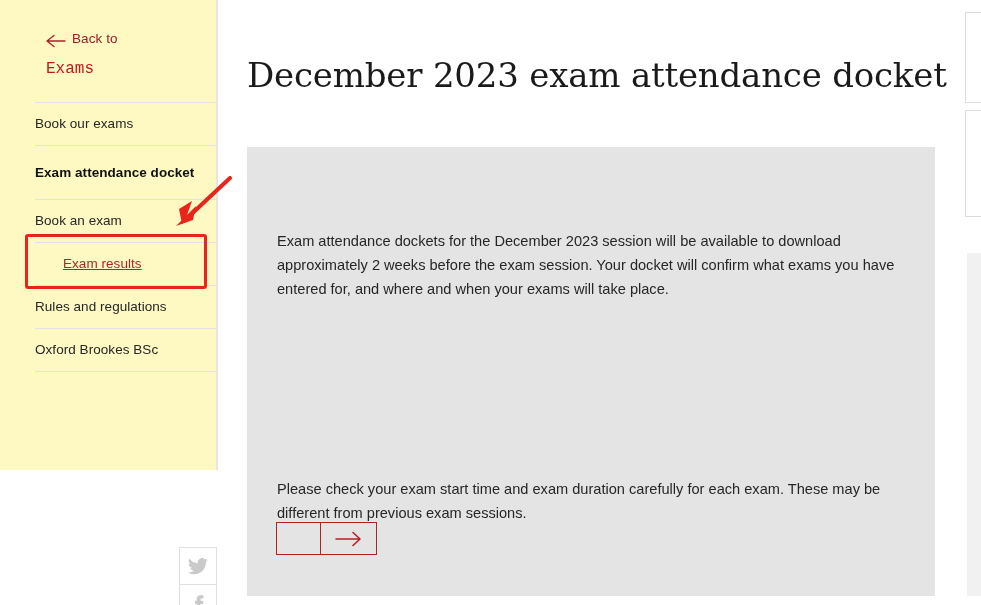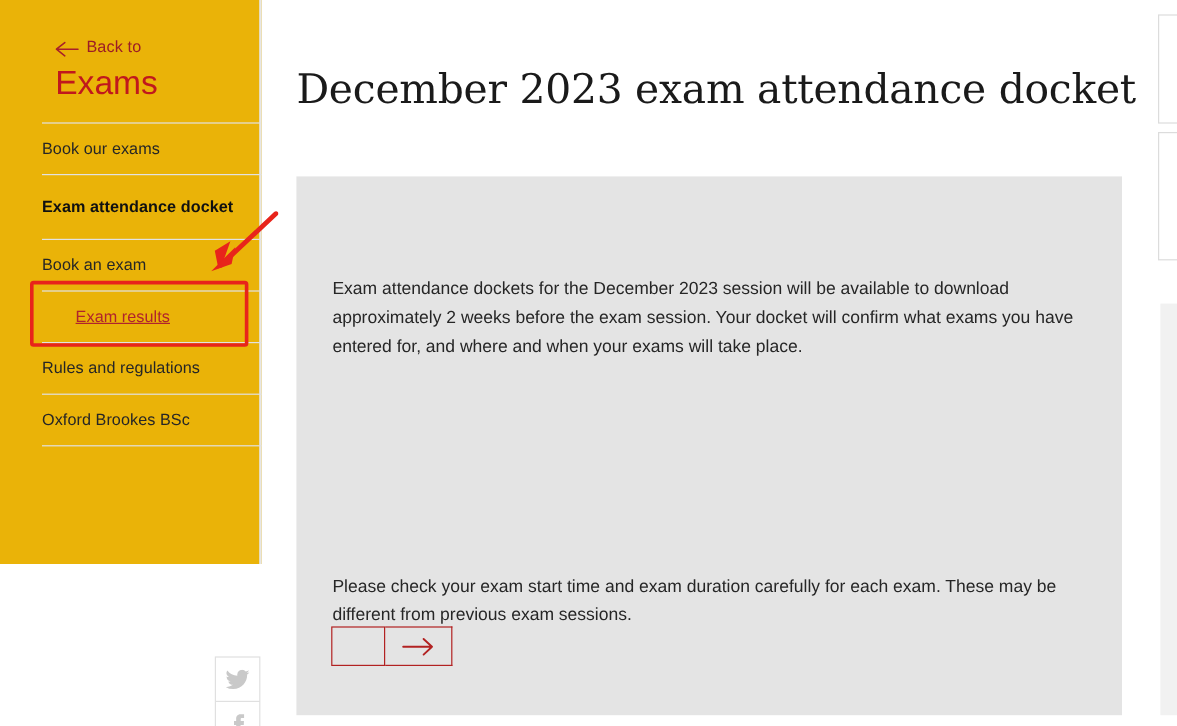--- a/index.html
+++ b/index.html
@@ -14,21 +14,21 @@
     position: relative;
     width: 981px; height: 605px;
     background: #ffffff;
   }
 
   
   #sidebar {
     position: absolute;
     left: 0; top: 0;
     width: 218px; height: 470px;
-    background: #eab308;
+    background: #fef9c3;
     border-right: 2px solid #e6e6e6;
   }
   #back-link {
     position: absolute;
     left: 46px; top: 31px;
     width: 160px;
     text-decoration: none;
     cursor: pointer;
   }
   #back-arrow {
@@ -43,22 +43,22 @@
     position: absolute;
     left: 26px; top: 0px;
     font-size: 13.5px;
     color: #9c1c26;
     letter-spacing: .1px;
     white-space: nowrap;
   }
   #back-title {
     position: absolute;
     left: 46px; top: 56px;
-    font-family: Liberation Sans, sans-serif;
-    font-size: 28px;
+    font-family: Liberation Mono, monospace;
+    font-size: 16px;
     color: #c0181d;
     line-height: 26px;
     white-space: nowrap;
   }
   #sidebar-divider {
     position: absolute;
     left: 35px; top: 102px;
     width: 182px; height: 1px;
     background: #e2e2e2;
   }

